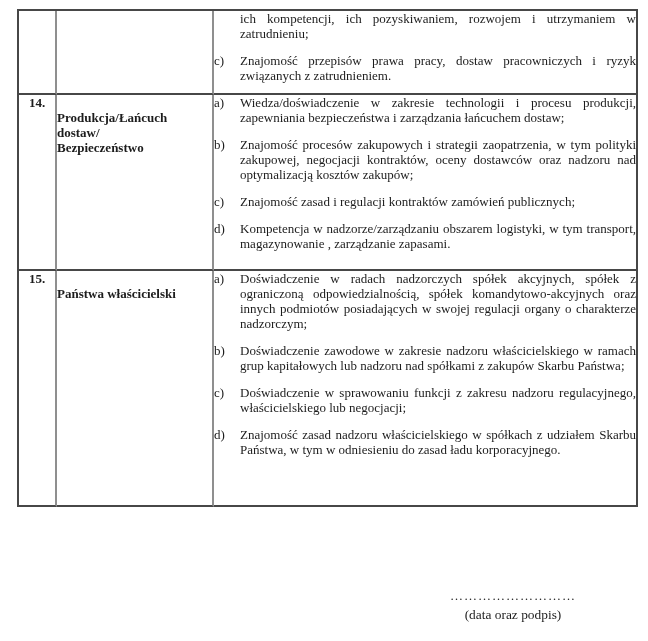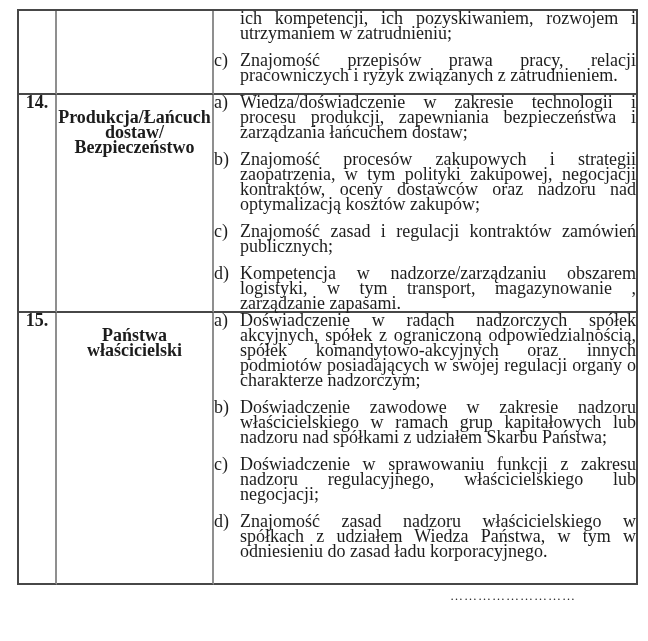--- a/index.html
+++ b/index.html
@@ -19,42 +19,42 @@
   table.comp-table {
     position: absolute;
     left: 17px;
     top: 9px;
     width: 621px;
     border-collapse: separate;
     border-spacing: 0;
     table-layout: fixed;
     border-top: 2px solid #474747;
     border-left: 2px solid #474747;
-    font-size: 18px;
+    font-size: 13px;
     line-height: 15px;
   }
   table.comp-table td {
     border-right: 2px solid #8f8f8f;
     border-bottom: 2px solid #474747;
     padding: 0;
     vertical-align: top;
     box-sizing: border-box;
   }
   table.comp-table td:last-child {
     border-right-color: #474747;
   }
   td.cell-num {
     width: 38px;
     text-align: center;
     vertical-align: middle;
     font-weight: bold;
   }
   td.cell-cat {
     width: 157px;
-    text-align: center;
+    text-align: left;
     vertical-align: middle;
     font-weight: bold;
     white-space: pre-line;
     padding: 2px 4px;
     margin-top: 11px;
   }
   td.cell-items {
     padding: 7px 8px 7px 7px;
   }
   .item {
@@ -67,21 +67,21 @@
   .item .letter {
     flex: 0 0 26px;
     width: 26px;
   }
   .item .text {
     flex: 1 1 auto;
     text-align: justify;
   }
   .row-cont td { height: 84px; }
   .row-14  td { height: 176px; }
-  .row-15  td { height: 272px; }
+  .row-15  td { height: 236px; }
 
   .signature {
     position: absolute;
     left: 413px;
     top: 589px;
     width: 200px;
     text-align: center;
     font-size: 13.4px;
     color: #1c1c1c;
   }
@@ -119,21 +119,21 @@
       <td class="cell-cat">
         <span></span>
       </td>
       <td class="cell-items">
         <div class="item">
           <span class="letter"></span>
           <span class="text">ich kompetencji, ich pozyskiwaniem, rozwojem i utrzymaniem w zatrudnieniu;</span>
         </div>
         <div class="item">
           <span class="letter">c)</span>
-          <span class="text">Znajomość przepisów prawa pracy, relacji pracowniczych i ryzyk związanych z zatrudnieniem.</span>
+          <span class="text">Znajomość przepisów prawa pracy, dostaw pracowniczych i ryzyk związanych z zatrudnieniem.</span>
         </div>
       </td>
     </tr>
 
     <tr class="row-14">
       <td class="cell-num">
         <span>14.</span>
       </td>
       <td class="cell-cat">
         <span>Produkcja/Łańcuch
@@ -167,32 +167,33 @@
       <td class="cell-cat">
         <span>Państwa właścicielski</span>
       </td>
       <td class="cell-items">
         <div class="item">
           <span class="letter">a)</span>
           <span class="text">Doświadczenie w radach nadzorczych spółek akcyjnych, spółek z ograniczoną odpowiedzialnością, spółek komandytowo-akcyjnych oraz innych podmiotów posiadających w swojej regulacji organy o charakterze nadzorczym;</span>
         </div>
         <div class="item">
           <span class="letter">b)</span>
-          <span class="text">Doświadczenie zawodowe w zakresie nadzoru właścicielskiego w ramach grup kapitałowych lub nadzoru nad spółkami z udziałem Skarbu Państwa;</span>
+          <span class="text">Doświadczenie zawodowe w zakresie nadzoru właścicielskiego w ramach grup kapitałowych lub nadzoru nad spółkami z zakupów Skarbu Państwa;</span>
         </div>
         <div class="item">
           <span class="letter">c)</span>
           <span class="text">Doświadczenie w sprawowaniu funkcji z zakresu nadzoru regulacyjnego, właścicielskiego lub negocjacji;</span>
         </div>
         <div class="item">
           <span class="letter">d)</span>
-          <span class="text">Znajomość zasad nadzoru właścicielskiego w spółkach z udziałem Wiedza Państwa, w tym w odniesieniu do zasad ładu korporacyjnego.</span>
+          <span class="text">Znajomość zasad nadzoru właścicielskiego w spółkach z udziałem Skarbu Państwa, w tym w odniesieniu do zasad ładu korporacyjnego.</span>
         </div>
       </td>
     </tr>
   </tbody>
     </table>
 
   <div class="signature">
     <span class="dots">………………………</span>
+    <span class="label">(data oraz podpis)</span>
   </div>
 
 </div>
 
 </body></html>

